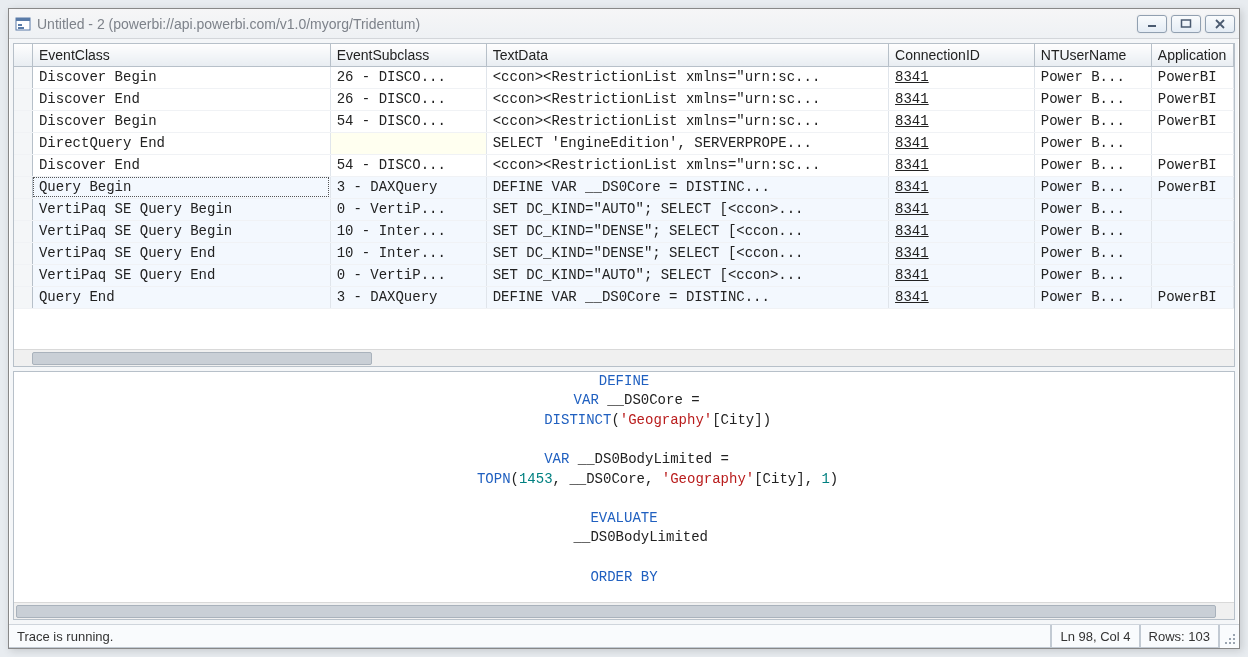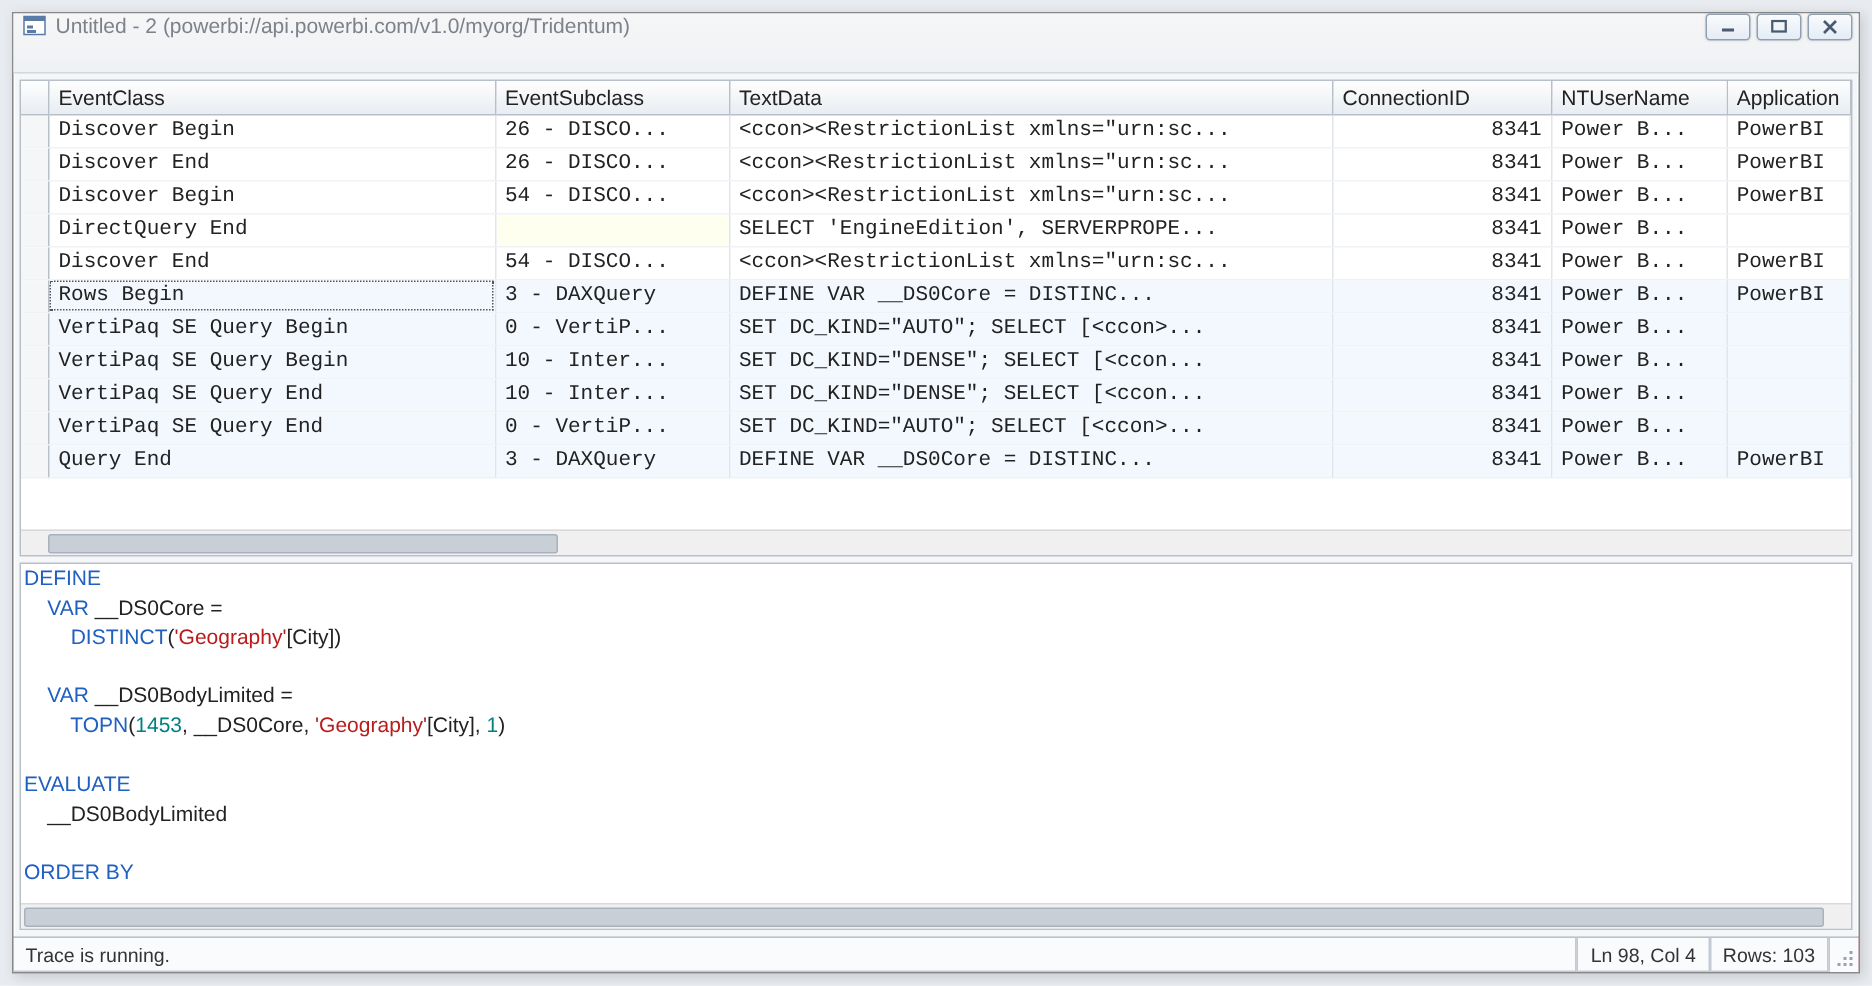--- a/index.html
+++ b/index.html
@@ -15,24 +15,24 @@
   .window {
     position: absolute;
     left: 8px; top: 8px; right: 8px; bottom: 8px;
     background: #f4f6f8;
     border: 1px solid #888;
     box-shadow: 0 0 0 1px #fff inset, 2px 2px 8px rgba(0,0,0,.15);
     display: flex;
     flex-direction: column;
   }
   .titlebar {
-    height: 40px;
+    height: 30px;
     background: linear-gradient(#f6f6f7,#eef1f4);
     display: flex;
-    align-items: flex-start;
+    align-items: center;
     padding: 0 4px 0 6px;
     border-bottom: 1px solid #d3d6da;
     color: #7d828a;
   }
   .title-icon {
     width: 16px; height: 16px;
     margin-right: 6px;
     display: inline-flex; align-items: center; justify-content: center;
   }
   .title { flex: 1; font-size: 14px; }
@@ -105,21 +105,21 @@
     color: #222;
   }
   .col-rowhdr { width: 18px; background: #f4f6f8; }
   .col-ec  { width: 290px; }
   .col-es  { width: 152px; }
   .col-td  { width: 392px; }
   .col-cid { width: 142px; text-align: right; }
   .col-ntu { width: 114px; }
   .col-app { width: 80px; }
   .grid td.col-rowhdr { background: #f4f6f8; border-right: 1px solid #b7c0c9; }
-  .grid td.col-cid { text-align: right; }
+  .grid td.col-cid { text-align: left; text-decoration: underline; }
   tr.sel-main td { background: #fdfefe; }
   tr.sel-main td.col-ec {
     outline: 1px dotted #555;
     outline-offset: -2px;
   }
   tr.hl td { background: #f3f8fe; }
   td.empty-es { background: #fffff0; }
   .hscrollbar {
     height: 17px;
     background: #f0f0f0;
@@ -133,46 +133,47 @@
     width: 340px;
     background: #c9cfd6;
     border: 1px solid #a9b2bc;
     border-radius: 2px;
   }
   
   .detail-area {
     flex: 1;
     border: 1px solid #b7c0c9;
     background: #fff;
-    font-family: Liberation Sans, sans-serif;
+    font-family: Liberation Mono, monospace;
     font-size: 14px;
     color: #222;
     overflow: hidden;
     display: flex; flex-direction: column;
     min-height: 0;
+    text-align: center;
   }
   .detail-scroll { flex:1; overflow: auto; padding: 0 2px; white-space: pre; line-height: 1.4; min-height:0; }
   .kw-blue { color: #2060c0; }
   .kw-red  { color: #b91c1c; }
   .kw-teal { color: #008080; }
   .detail-hscroll {
     height: 17px;
     background: #f0f0f0;
     border-top: 1px solid #d9d9d9;
     position: relative;
   }
   .detail-hscroll .thumb {
     position: absolute;
     left: 2px; top: 2px; height: 13px; right: 18px;
     background: #c9cfd6; border: 1px solid #a9b2bc; border-radius: 2px;
   }
   
   .statusbar {
     height: 24px;
-    background: #7f1d1d;
+    background: #14b8a6;
     border-top: 1px solid #cfd5dc;
     display: flex;
     align-items: stretch;
     font-size: 13px;
     color: #333;
   }
   .status-cell {
     border: 1px solid #c2cad3;
     border-top: none;
     padding: 2px 8px;
@@ -278,21 +279,21 @@
                 <td class="col-rowhdr"></td>
                 <td class="col-ec">Discover End</td>
                 <td class="col-es">54 - DISCO...</td>
                 <td class="col-td">&lt;ccon&gt;&lt;RestrictionList xmlns="urn:sc...</td>
                 <td class="col-cid">8341</td>
                 <td class="col-ntu">Power B...</td>
                 <td class="col-app">PowerBI</td>
               </tr>
               <tr class="sel-main hl">
                 <td class="col-rowhdr"></td>
-                <td class="col-ec">Rows Begin</td>
+                <td class="col-ec">Query Begin</td>
                 <td class="col-es">3 - DAXQuery</td>
                 <td class="col-td">DEFINE   VAR __DS0Core =     DISTINC...</td>
                 <td class="col-cid">8341</td>
                 <td class="col-ntu">Power B...</td>
                 <td class="col-app">PowerBI</td>
               </tr>
               <tr class="hl">
                 <td class="col-rowhdr"></td>
                 <td class="col-ec">VertiPaq SE Query Begin</td>
                 <td class="col-es">0 - VertiP...</td>

